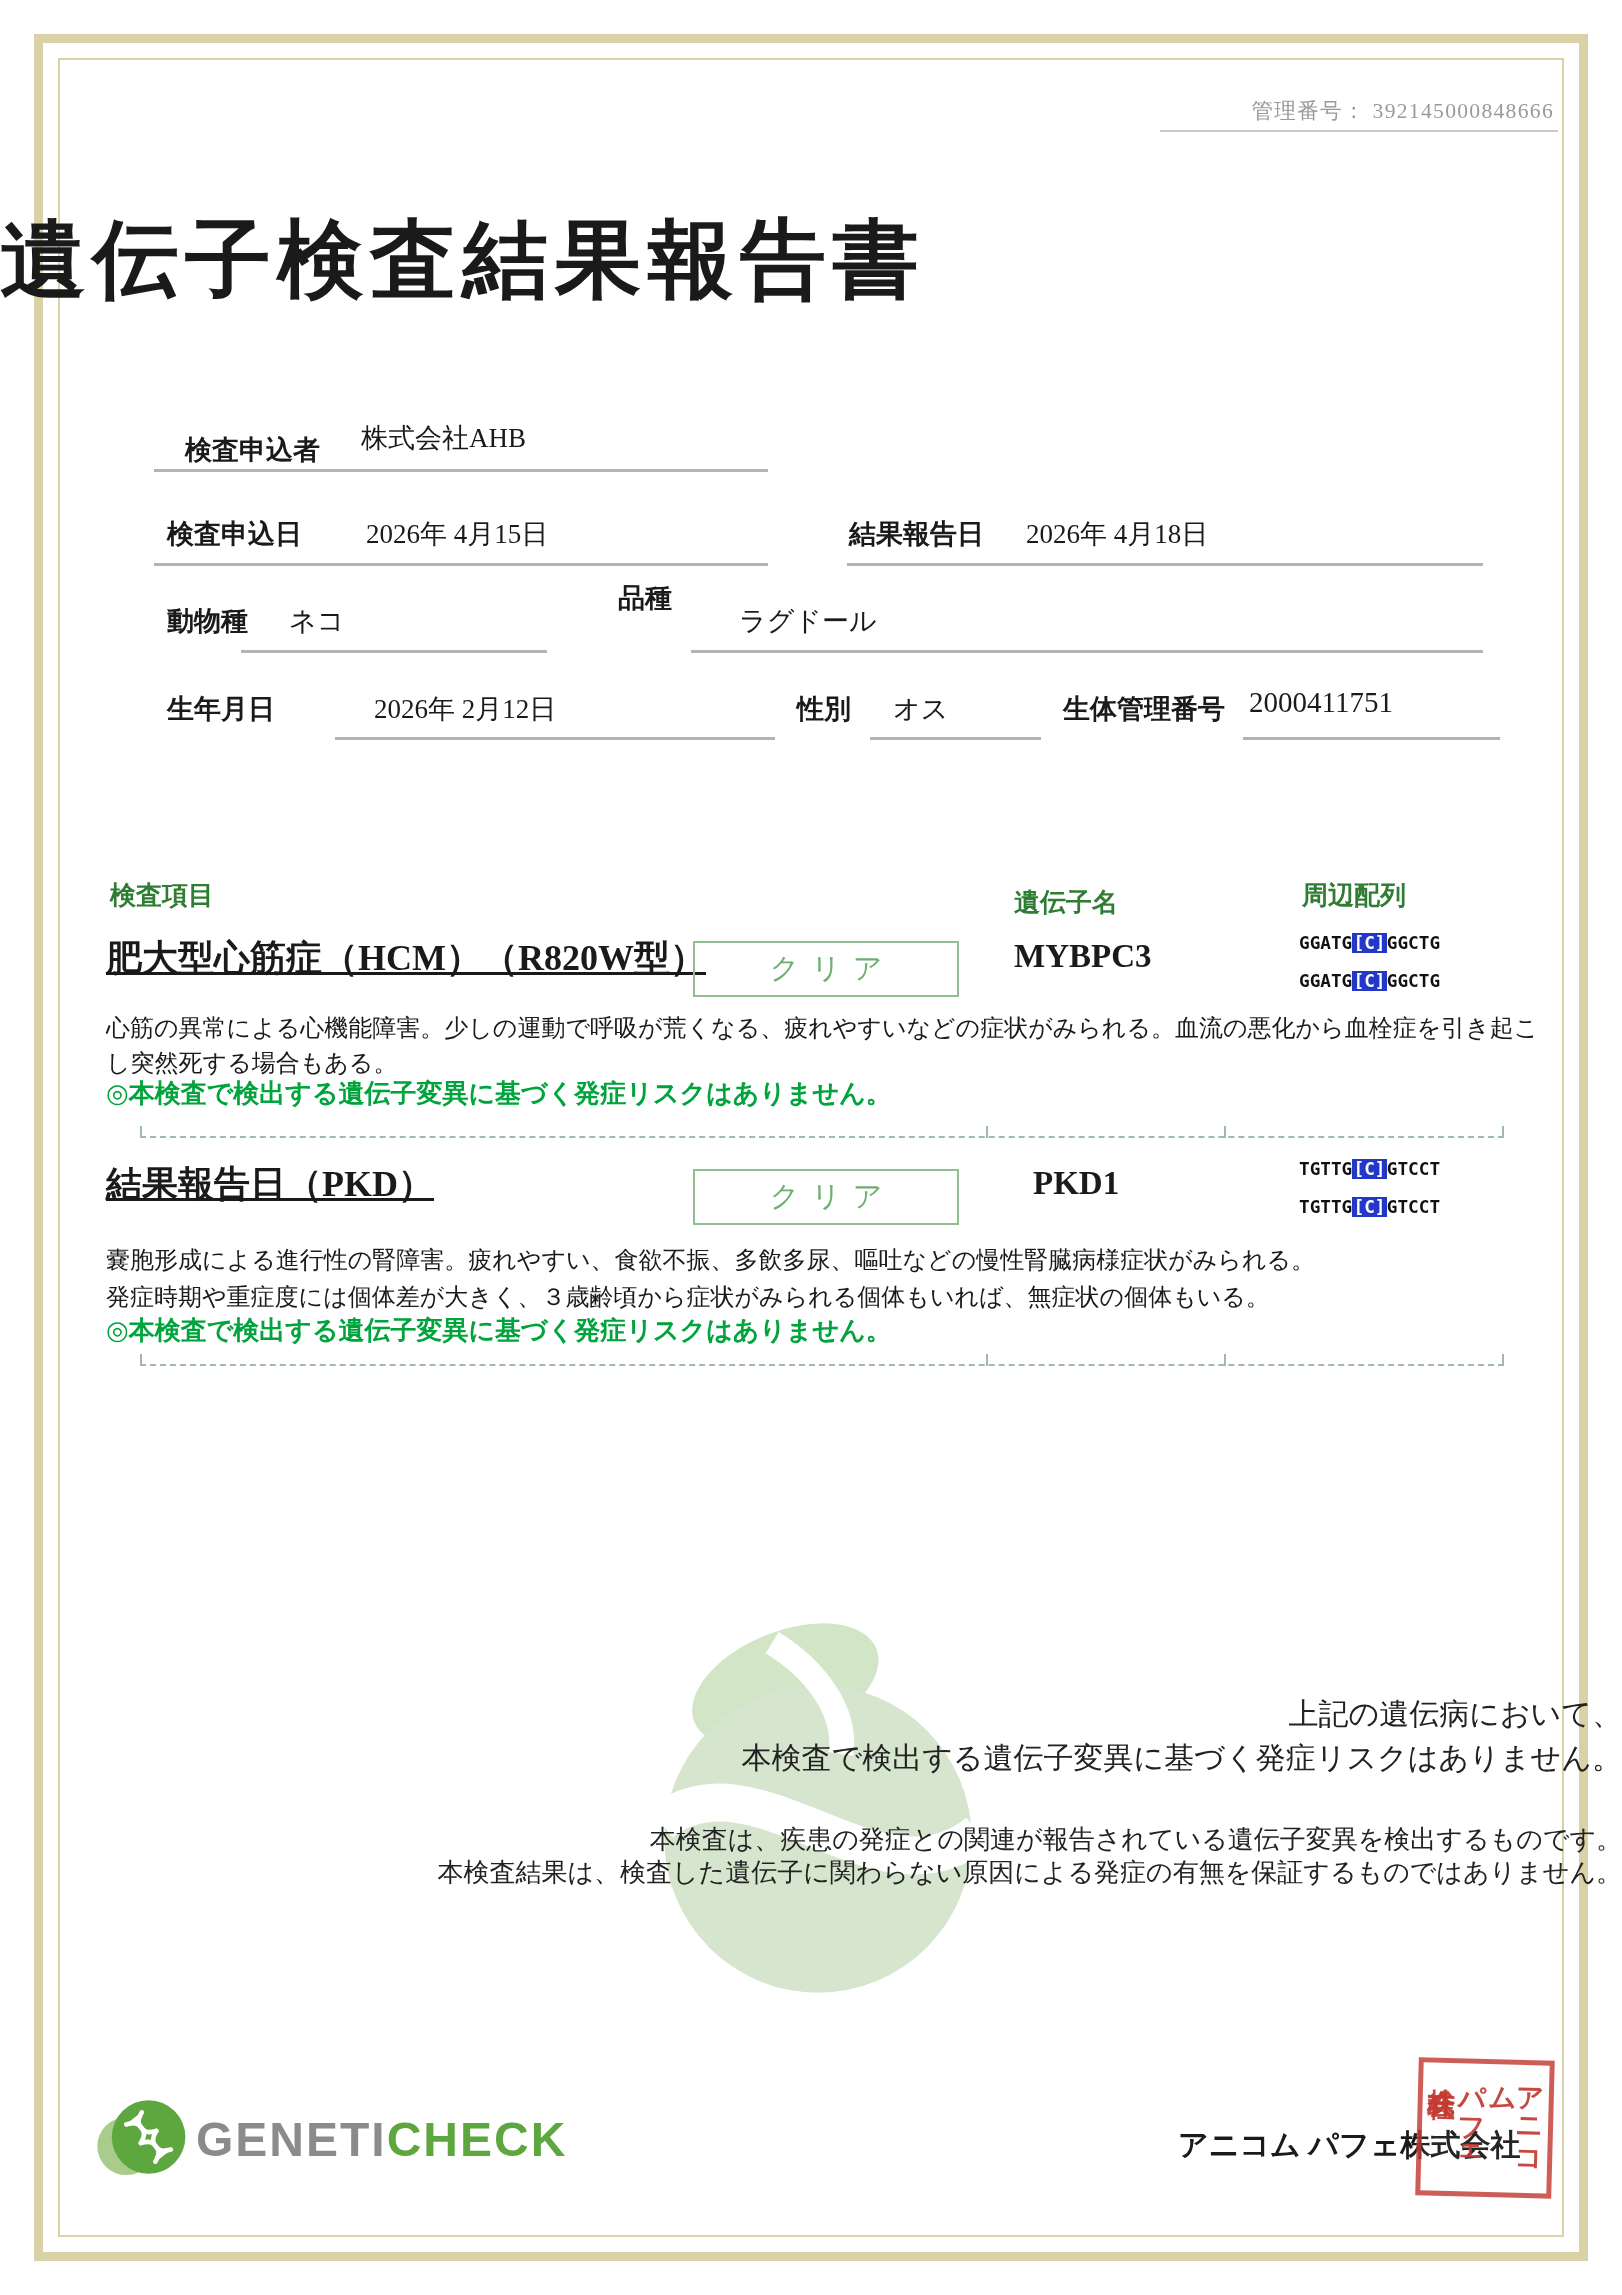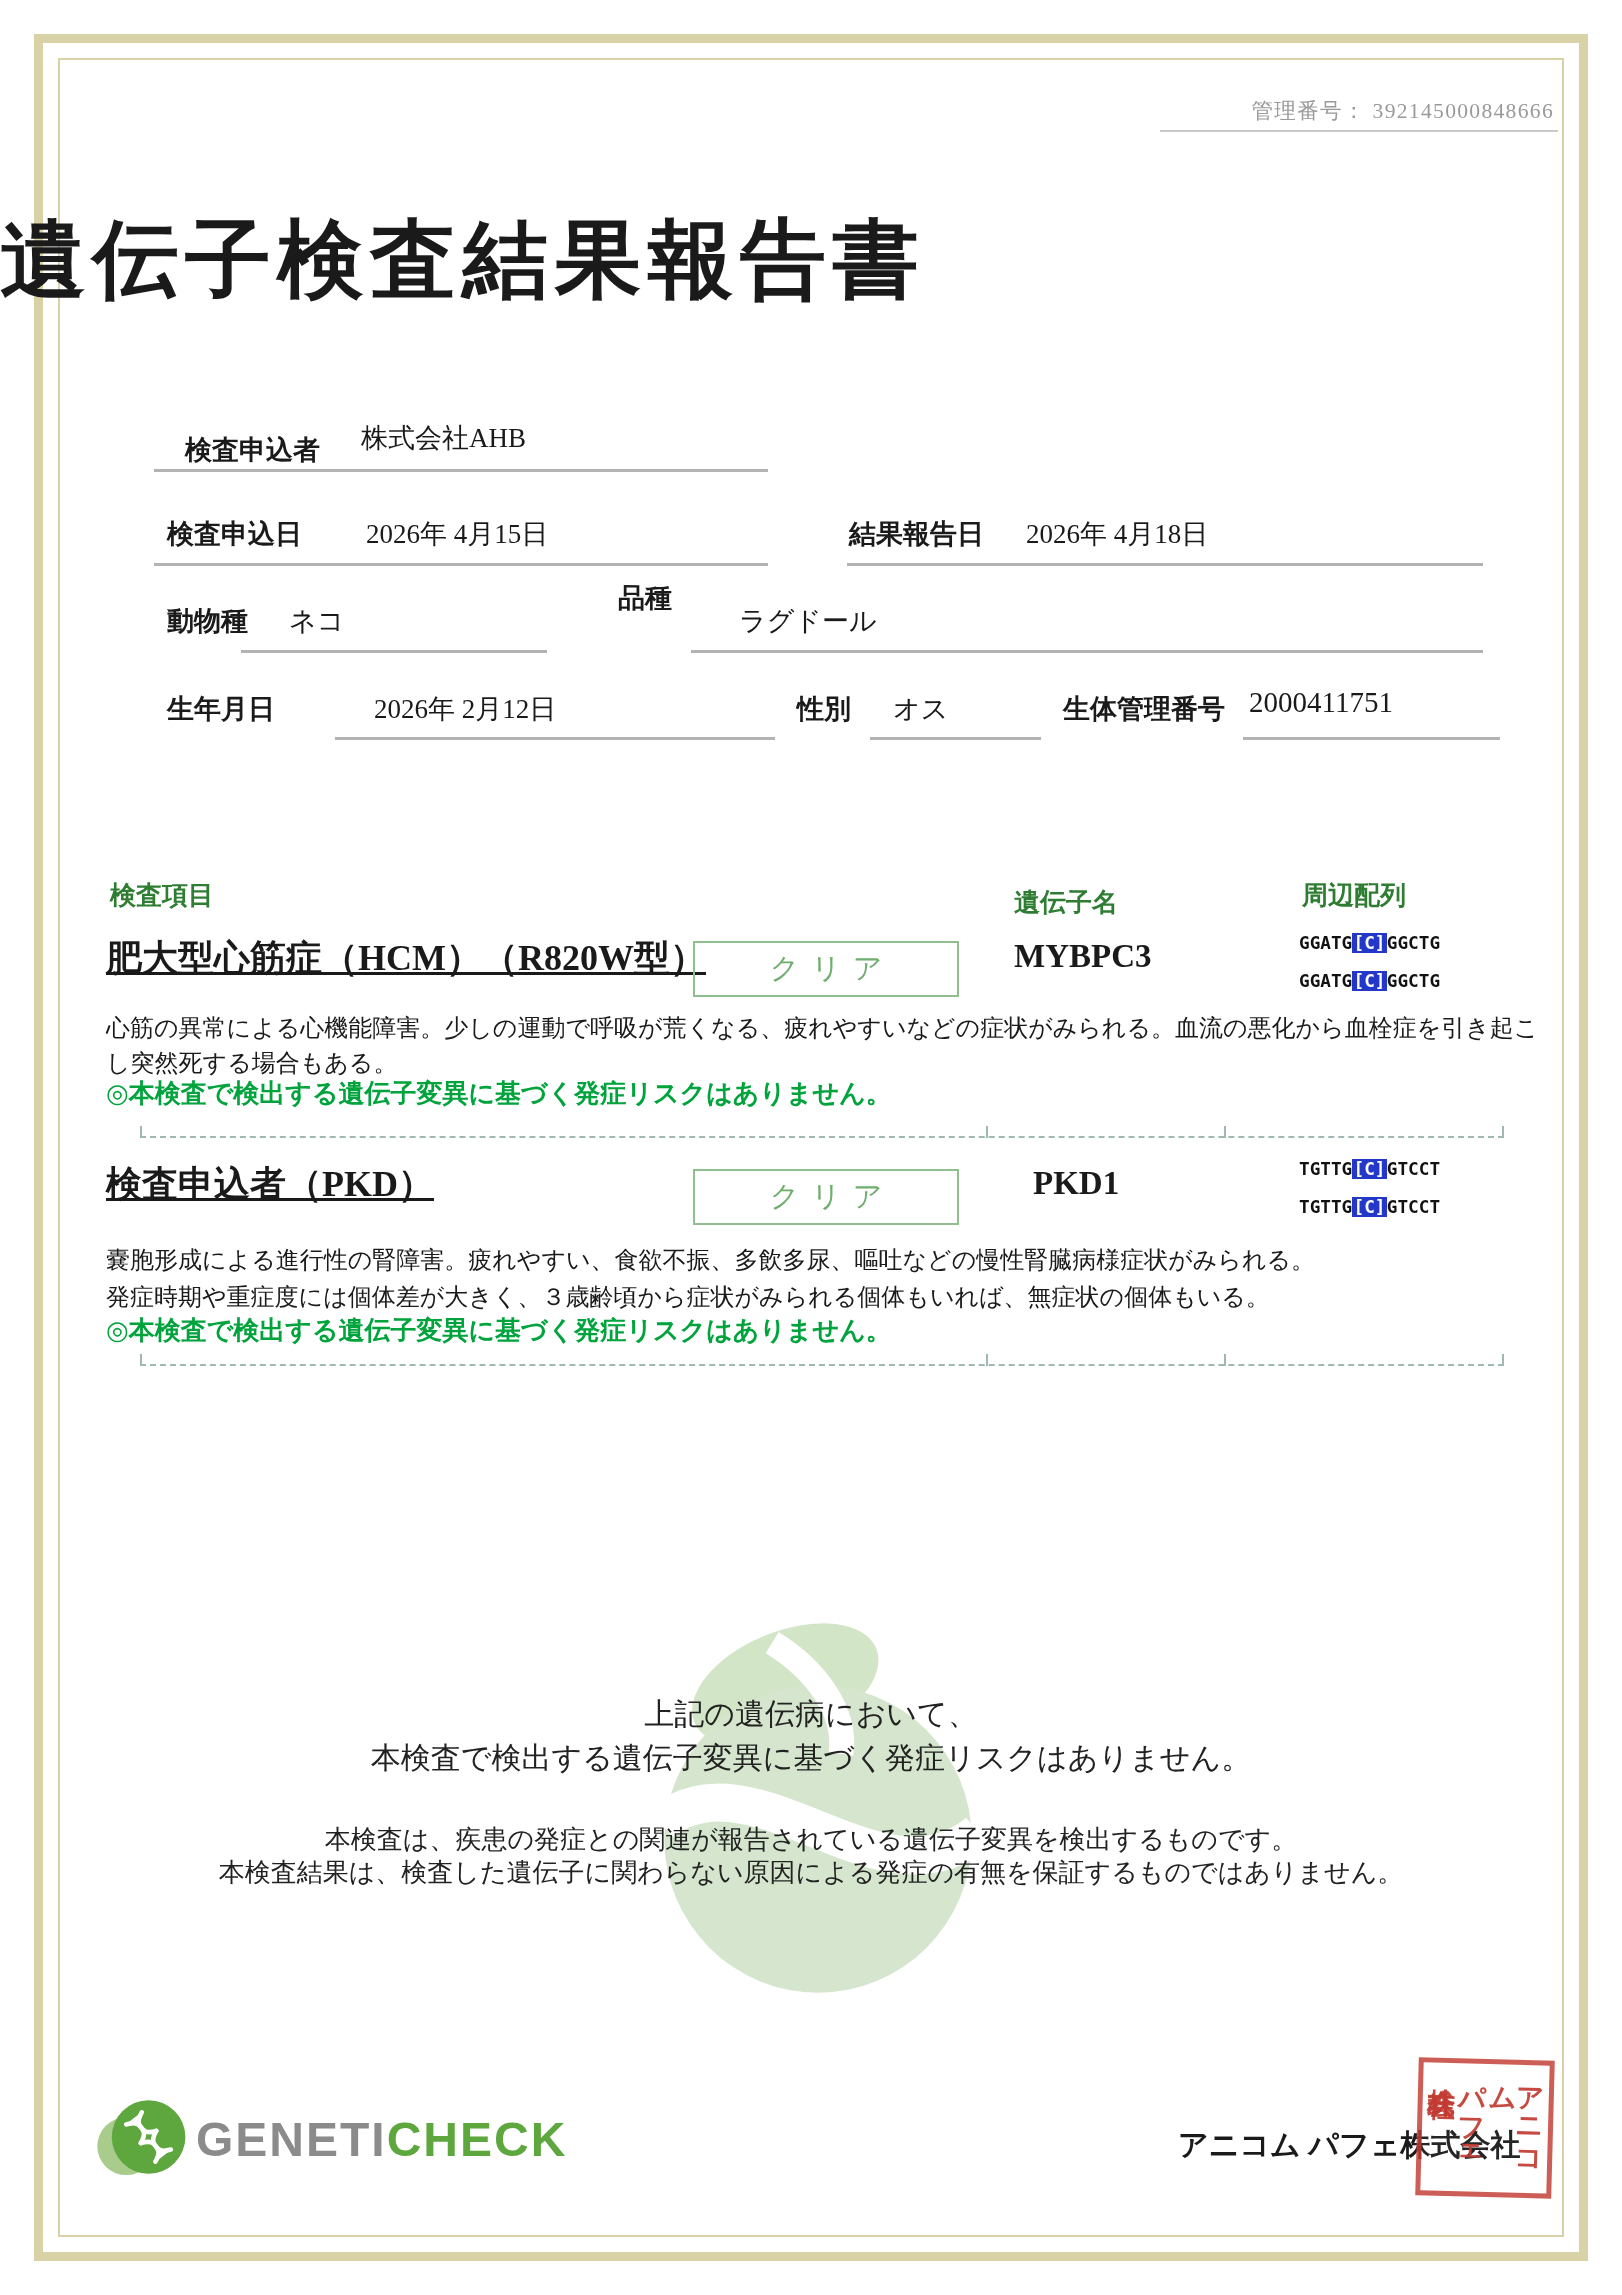--- a/index.html
+++ b/index.html
@@ -38,21 +38,21 @@
 
   .desc { position:absolute; width:1440px; font-size:24px; line-height:35px; white-space:pre-line; }
   .risk { position:absolute; font-size:26px; font-weight:bold; color:#00a33c; white-space:nowrap; }
 
   .sep { position:absolute; left:140px; width:1364px; height:0; border-top:2px dashed #9fb8b4; }
   .sep .tick { position:absolute; top:-11.8px; width:2px; height:11.8px; background:#9fb8b4; }
   .sep .t0 { left:0; } .sep .t1 { left:62%; } .sep .t2 { left:79.5%; } .sep .t3 { right:0; }
 
   .watermark { position:absolute; left:625px; top:1623px; width:386px; height:373px; z-index:0; }
 
-  .summary { position:absolute; left:0; top:1692px; width:100%; text-align:center; z-index:2;
+  .summary { position:absolute; left:0; top:1692px; width:100%; text-align:right; z-index:2;
              font-family:"Liberation Sans","DejaVu Sans",sans-serif; color:#222; }
   .summary .big  { font-size:30px; line-height:44px; }
   .summary .notes { margin-top:43px; font-size:26px; line-height:33px; }
 
   .footer-logo { position:absolute; left:96px; top:2091px; width:92px; height:92px; }
   .logo-text { position:absolute; left:196px; top:2112px; font-family:"Liberation Sans","DejaVu Sans",sans-serif;
                font-size:48px; font-weight:600; letter-spacing:2px; white-space:nowrap; }
   .logo-text .gray  { color:#8b8b8b; }
   .logo-text .green { color:#5ea73e; }
 
@@ -122,21 +122,21 @@
   <div class="desc" style="left:106px; top:1011px;">心筋の異常による心機能障害。少しの運動で呼吸が荒くなる、疲れやすいなどの症状がみられる。血流の悪化から血栓症を引き起こし突然死する場合もある。</div>
   <div class="risk" style="left:106px; top:1076px;">◎本検査で検出する遺伝子変異に基づく発症リスクはありません。</div>
 
   <div class="sep" style="top:1136px;">
     <span class="tick t0"></span>
     <span class="tick t1"></span>
     <span class="tick t2"></span>
     <span class="tick t3"></span>
   </div>
 
-  <span class="test-name" style="left:106px; top:1160px;">検査申込者（PKD）</span>
+  <span class="test-name" style="left:106px; top:1160px;">結果報告日（PKD）</span>
   <div class="result-box" style="left:693px; top:1169px;">クリア</div>
   <span class="gene" style="left:1033px; top:1165px;">PKD1</span>
   <div class="seq-block" style="left:1299px; top:1150px;">
     <div><span>TGTTG</span><span class="seq-variant">[C]</span><span>GTCCT</span></div>
     <div><span>TGTTG</span><span class="seq-variant">[C]</span><span>GTCCT</span></div>
   </div>
   <div class="desc" style="left:106px; top:1242px; line-height:37px;">嚢胞形成による進行性の腎障害。疲れやすい、食欲不振、多飲多尿、嘔吐などの慢性腎臓病様症状がみられる。
 発症時期や重症度には個体差が大きく、３歳齢頃から症状がみられる個体もいれば、無症状の個体もいる。</div>
   <div class="risk" style="left:106px; top:1313px;">◎本検査で検出する遺伝子変異に基づく発症リスクはありません。</div>
 

